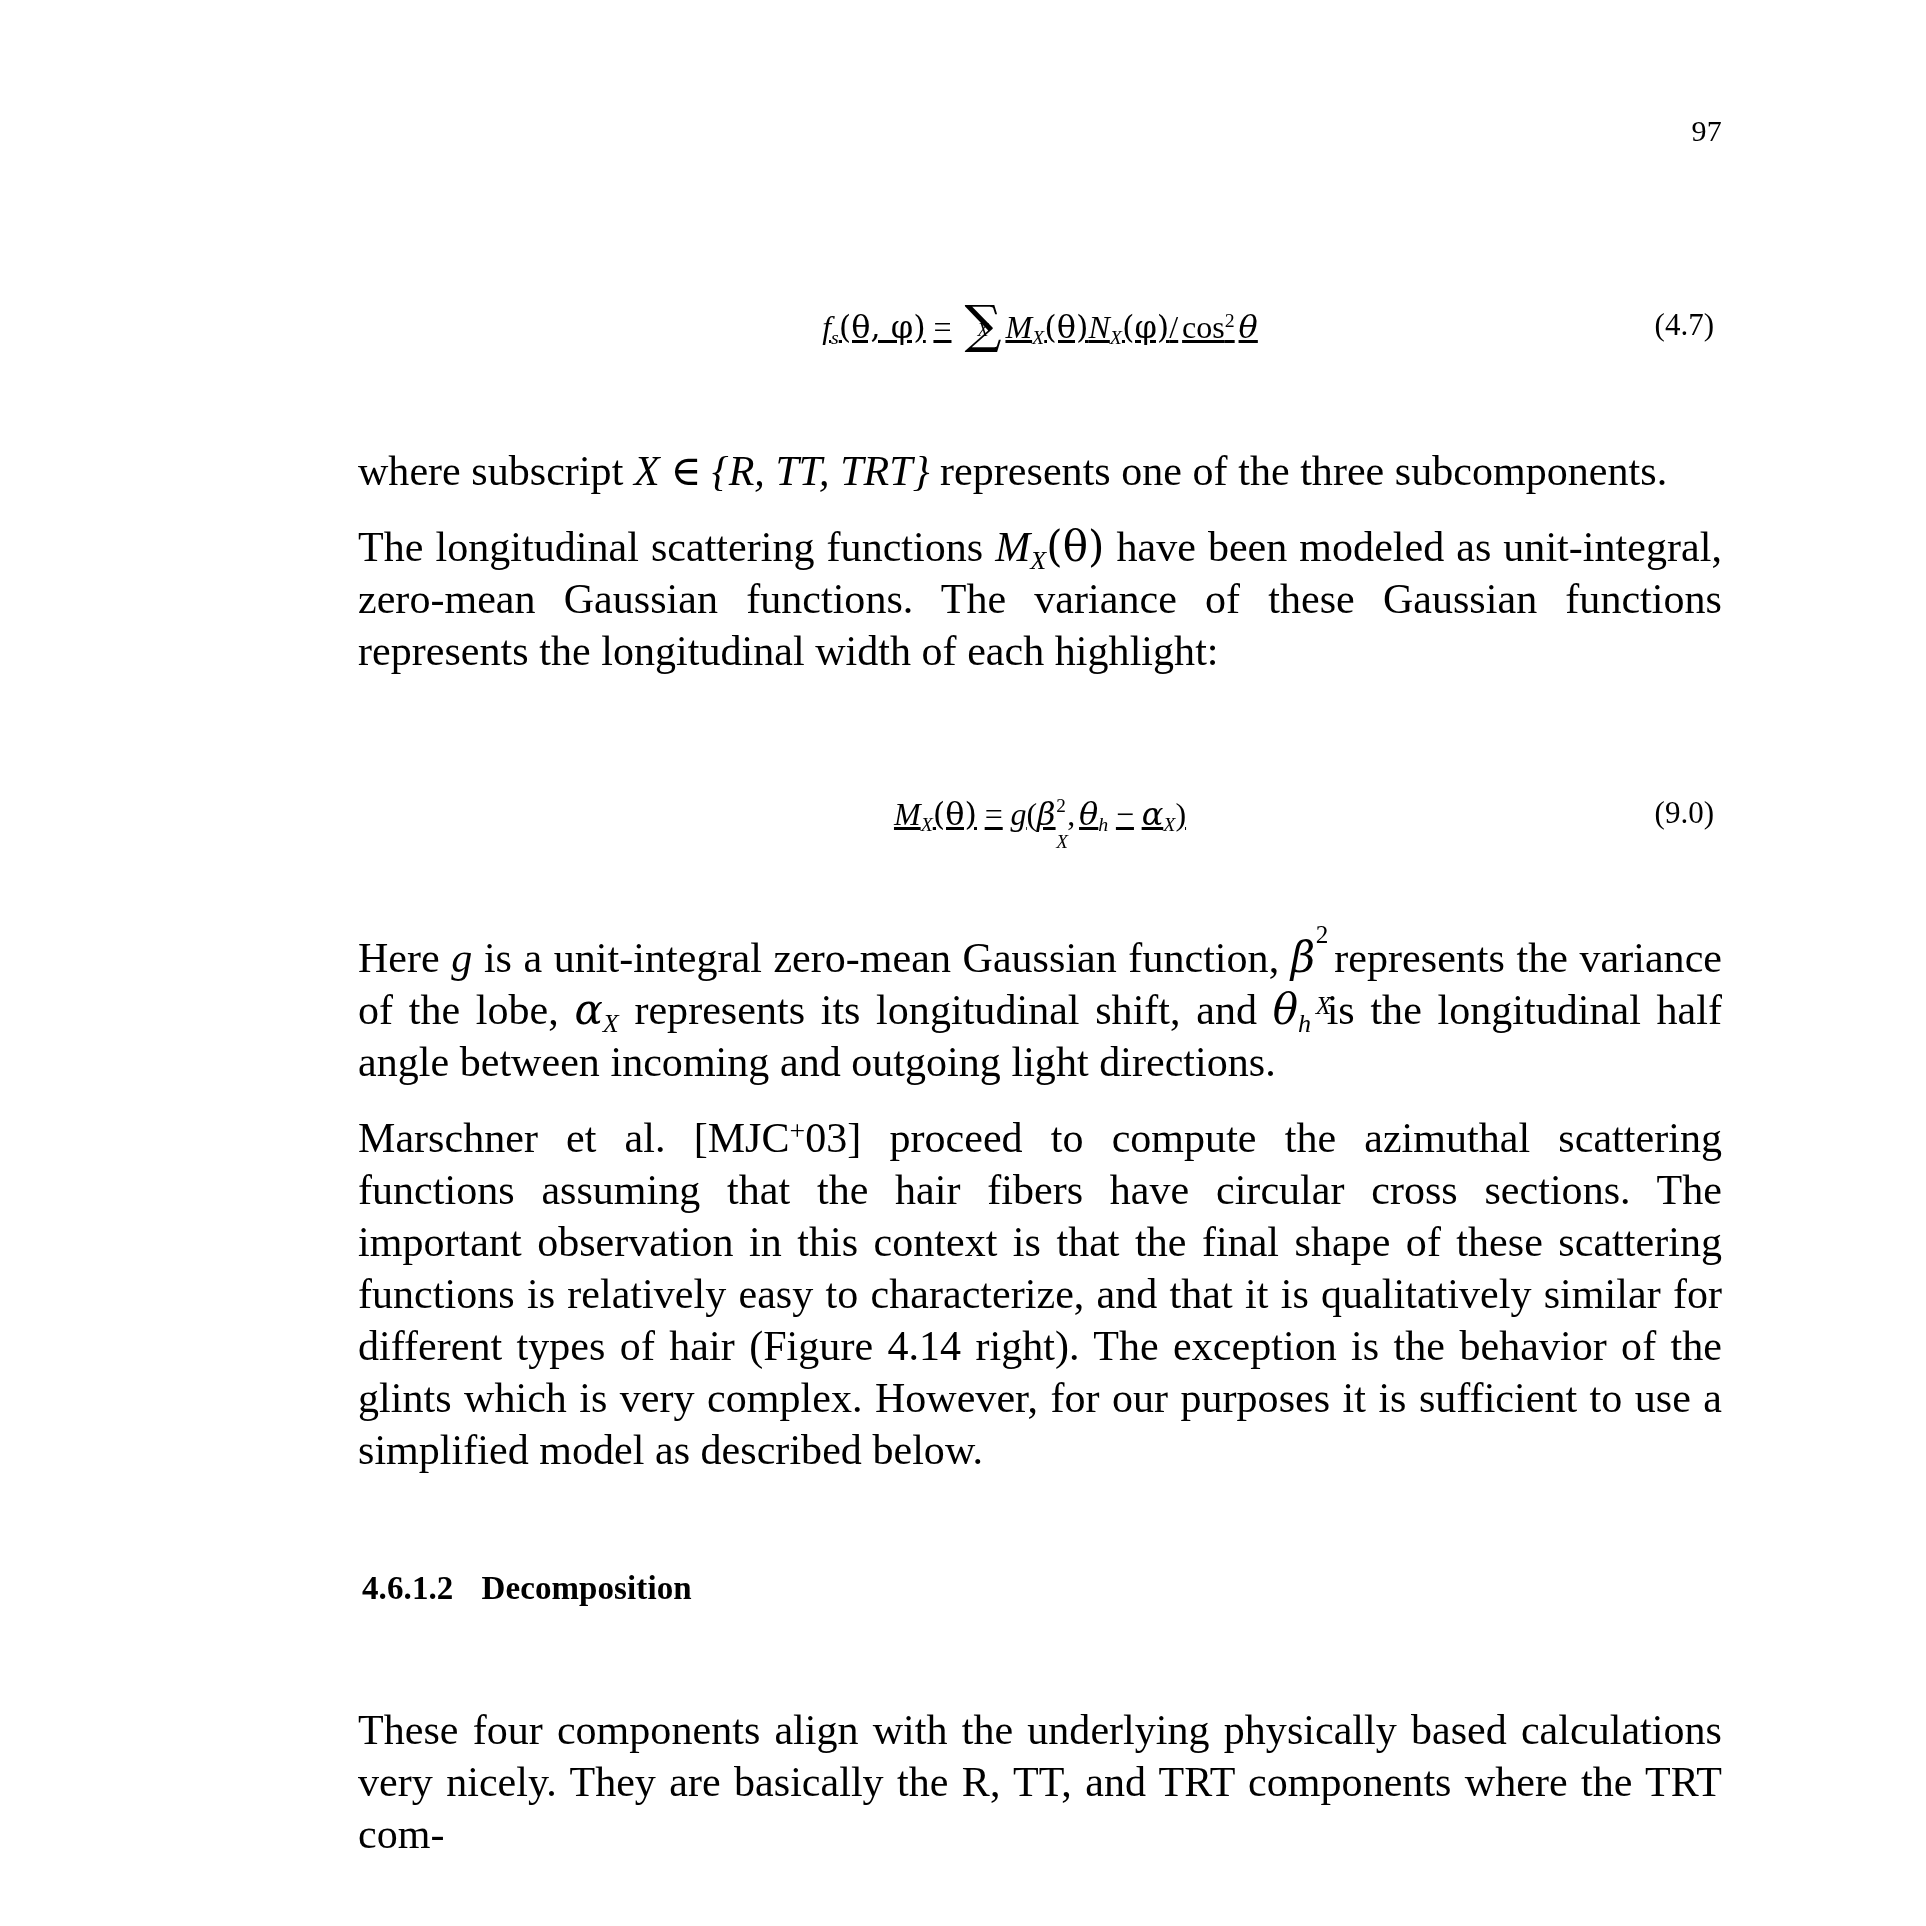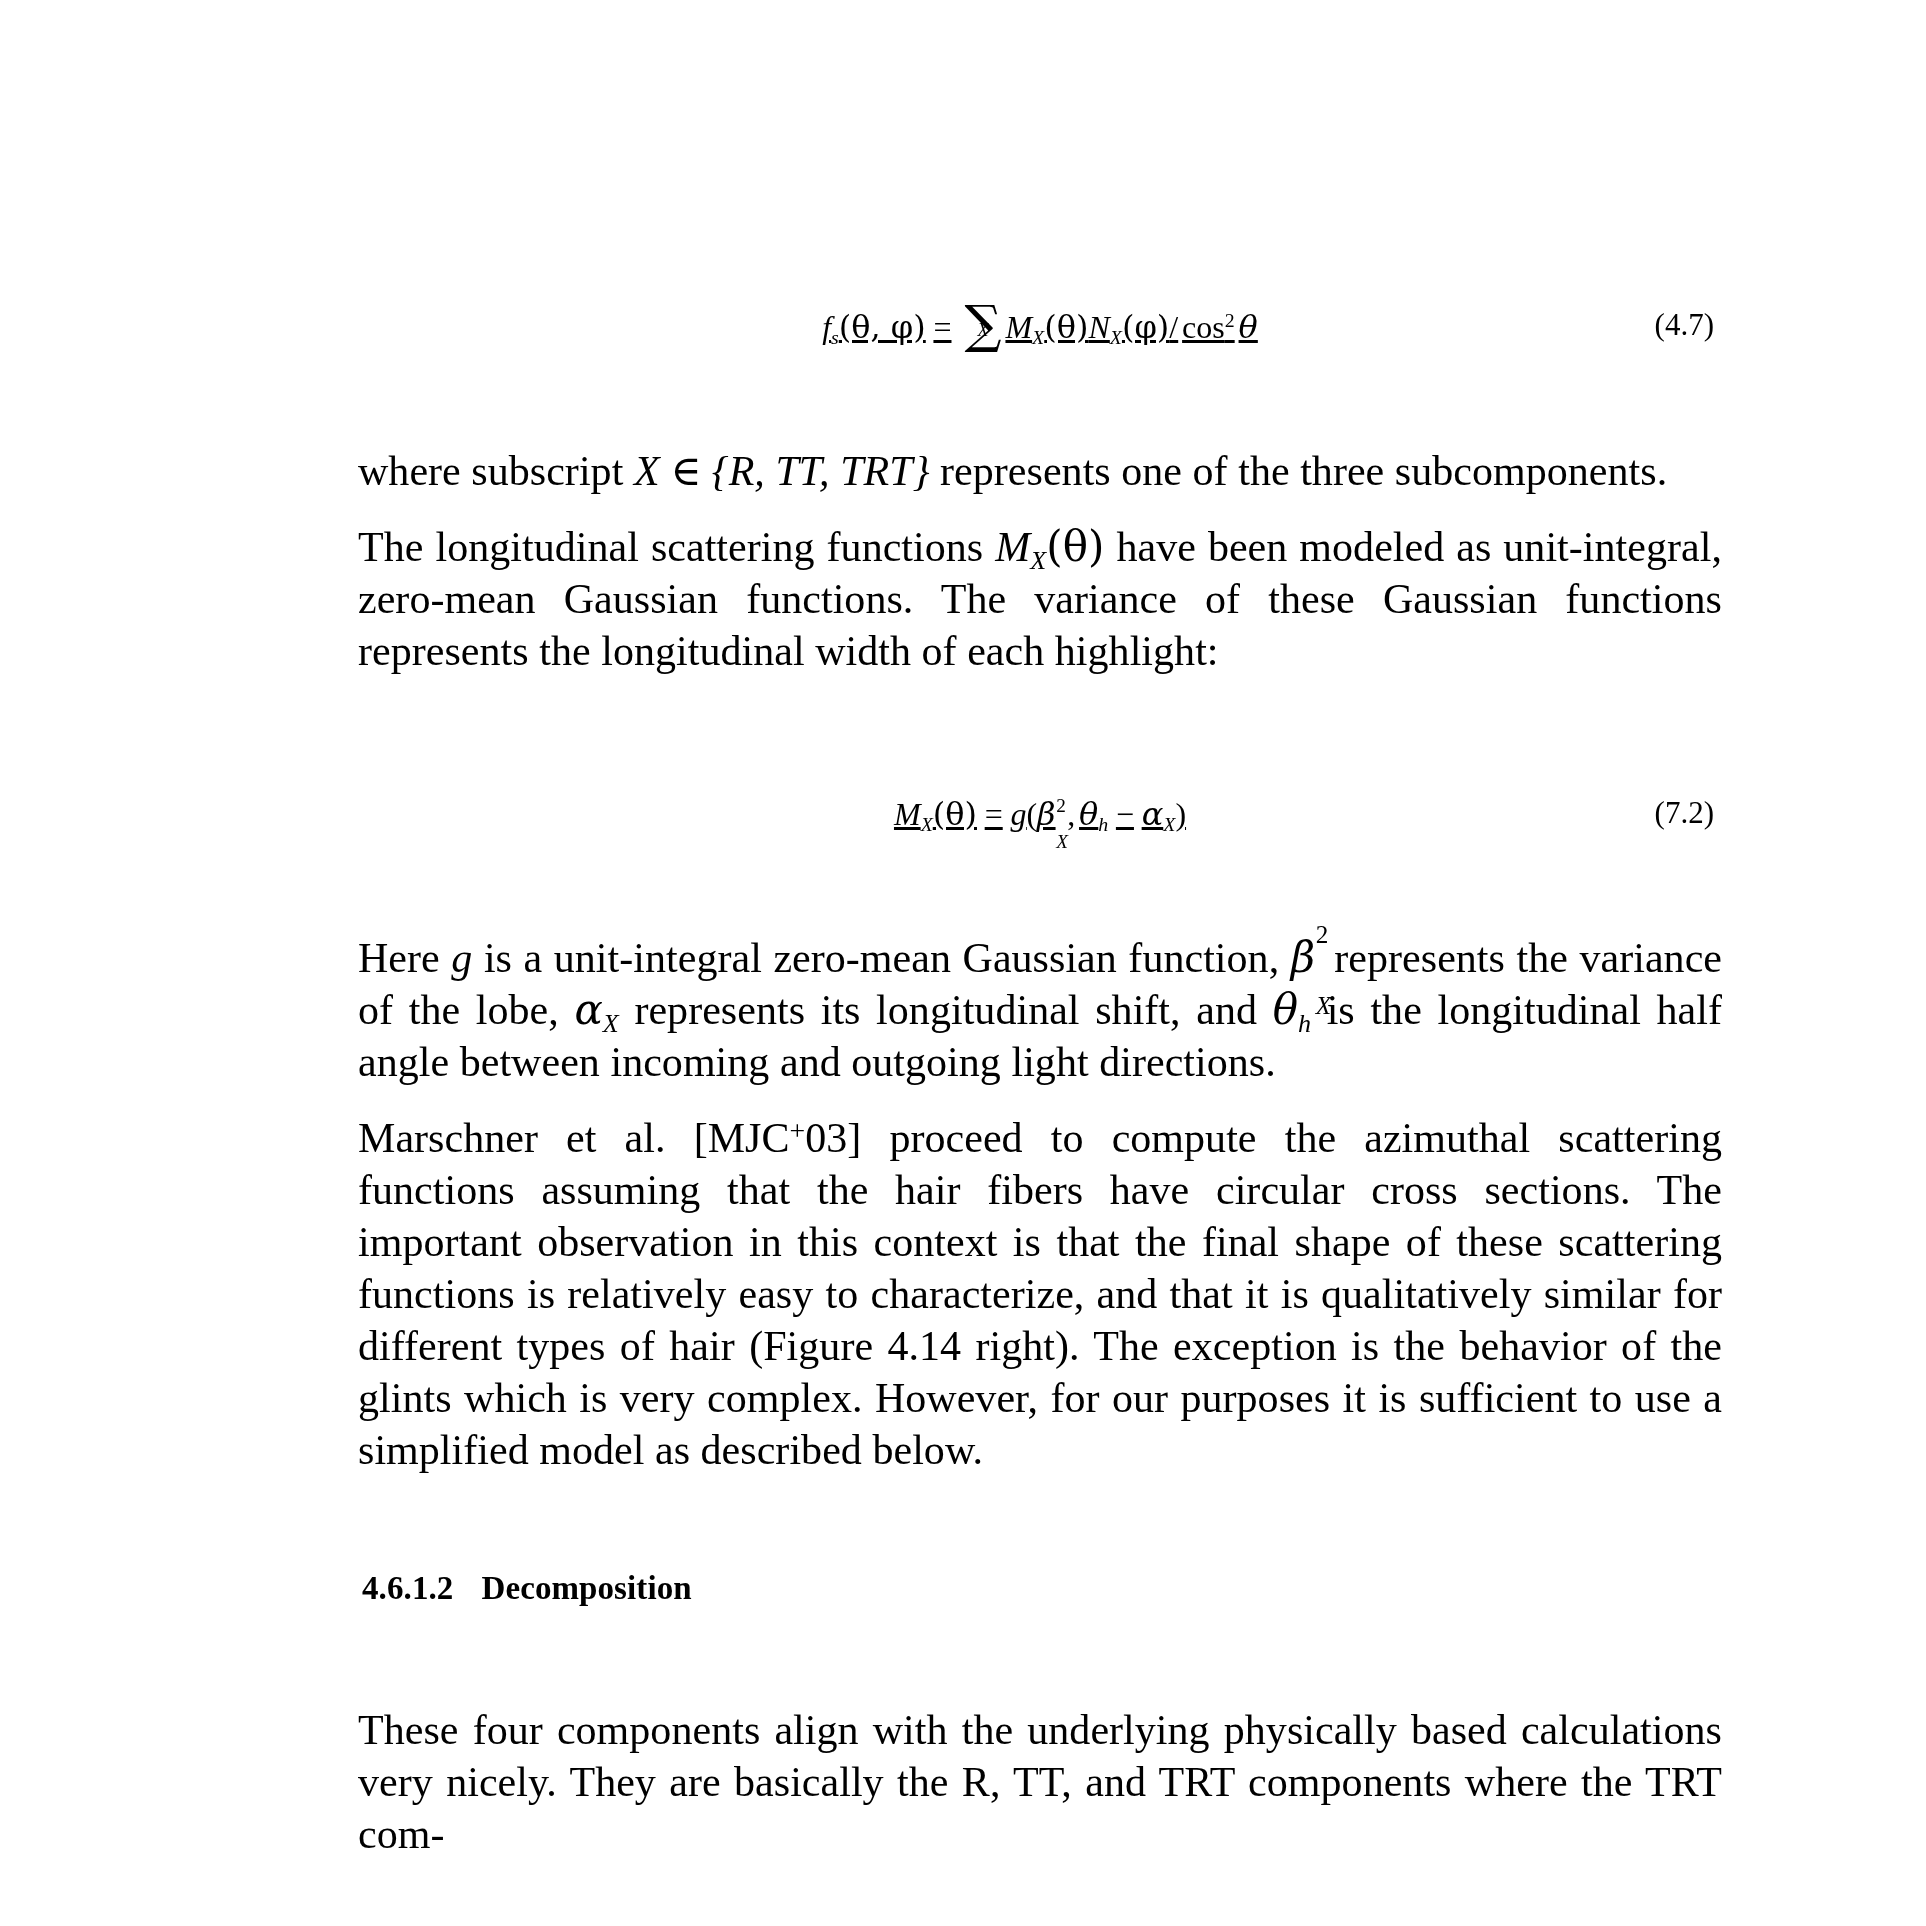--- a/index.html
+++ b/index.html
@@ -173,41 +173,42 @@
     font-weight: bold;
     letter-spacing: 0.1px;
   }
   h3.heading .num { margin-right: 28px; }
 </style>
 </head>
 <body>
 
 <div class="page">
 
+  <div class="folio">97</div>
 
   <div class="column">
 
     <div class="eq-block">
       <span class="eq-inner"><span class="mi">f</span><sub class="msub">s</sub><span class="gk-up">(θ, φ)</span><span class="sp-m"></span><span class="mi-up">=</span><span class="sp-m"></span><span class="bigop"><span class="op">∑</span><span class="lim">X</span></span><span class="mi">M</span><sub class="msub">X</sub><span class="gk-up">(θ)</span><span class="mi">N</span><sub class="msub">X</sub><span class="gk-up">(φ)</span><span class="mi-up">/</span><span class="sp-s"></span><span class="mi-up">cos</span><sup class="msup">2</sup><span class="sp-s"></span><span class="gk">θ</span></span>
       <span class="eq-tag">(4.7)</span>
     </div>
 
     <div class="gap-lg"></div>
 
     <p class="body"><span>where subscript </span><span class="mi">X</span><span class="mi-up"> ∈ </span><span class="mi">{R, TT, TRT}</span><span> represents one of the three subcomponents.</span></p>
 
     <div class="gap-sm"></div>
 
     <p class="body"><span>The longitudinal scattering functions </span><span class="mi">M</span><sub class="msub">X</sub><span class="gk-up">(θ)</span><span> have been modeled as unit-integral, zero-mean Gaussian functions. The variance of these Gaussian functions represents the longitudinal width of each highlight:</span></p>
 
     <div class="gap-xl"></div>
 
     <div class="eq-block">
       <span class="eq-inner"><span class="mi">M</span><sub class="msub">X</sub><span class="gk-up">(θ)</span><span class="sp-m"></span><span class="mi-up">=</span><span class="sp-m"></span><span class="mi">g</span><span class="mi-up">(</span><span class="gk">β</span><span class="subsup"><span class="s-sup">2</span><span class="s-sub">X</span></span><span class="sp-m"></span><span class="sp-s"></span><span class="mi-up">,</span><span class="sp-s"></span><span class="gk">θ</span><sub class="msub">h</sub><span class="sp-m"></span><span class="mi-up">−</span><span class="sp-m"></span><span class="gk">α</span><sub class="msub">X</sub><span class="mi-up">)</span></span>
-      <span class="eq-tag">(7.2)</span>
+      <span class="eq-tag">(9.0)</span>
     </div>
 
     <div class="gap-lg"></div>
 
     <p class="body"><span>Here </span><span class="mi">g</span><span> is a unit-integral zero-mean Gaussian function, </span><span class="gk">β</span><span class="subsup"><span class="s-sup">2</span><span class="s-sub">X</span></span><span class="sp-m"></span><span> represents the variance of the lobe, </span><span class="gk">α</span><sub class="msub">X</sub><span> represents its longitudinal shift, and </span><span class="gk">θ</span><sub class="msub">h</sub><span> is the longitudinal half angle between incoming and outgoing light directions.</span></p>
 
     <div class="gap-sm"></div>
 
     <p class="body"><span>Marschner et al. [MJC</span><sup class="mtxt">+</sup><span>03] proceed to compute the azimuthal scattering functions assuming that the hair fibers have circular cross sections. The important observation in this context is that the final shape of these scattering functions is relatively easy to characterize, and that it is qualitatively similar for different types of hair (Figure 4.14 right). The exception is the behavior of the glints which is very complex. However, for our purposes it is sufficient to use a simplified model as described below.</span></p>
 

